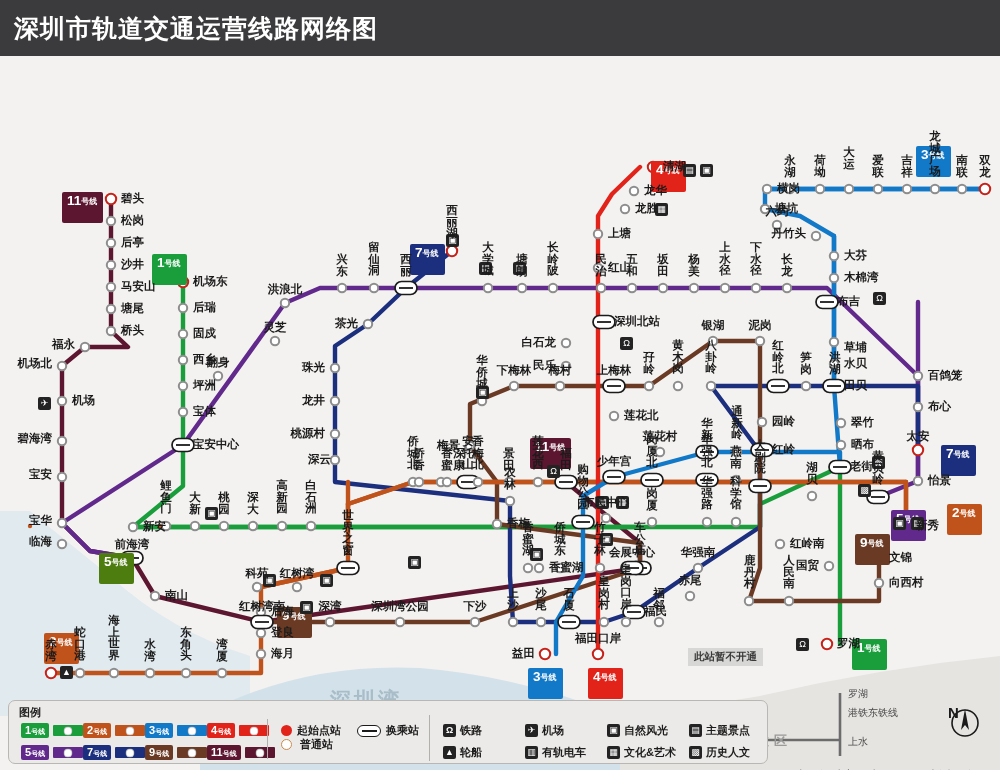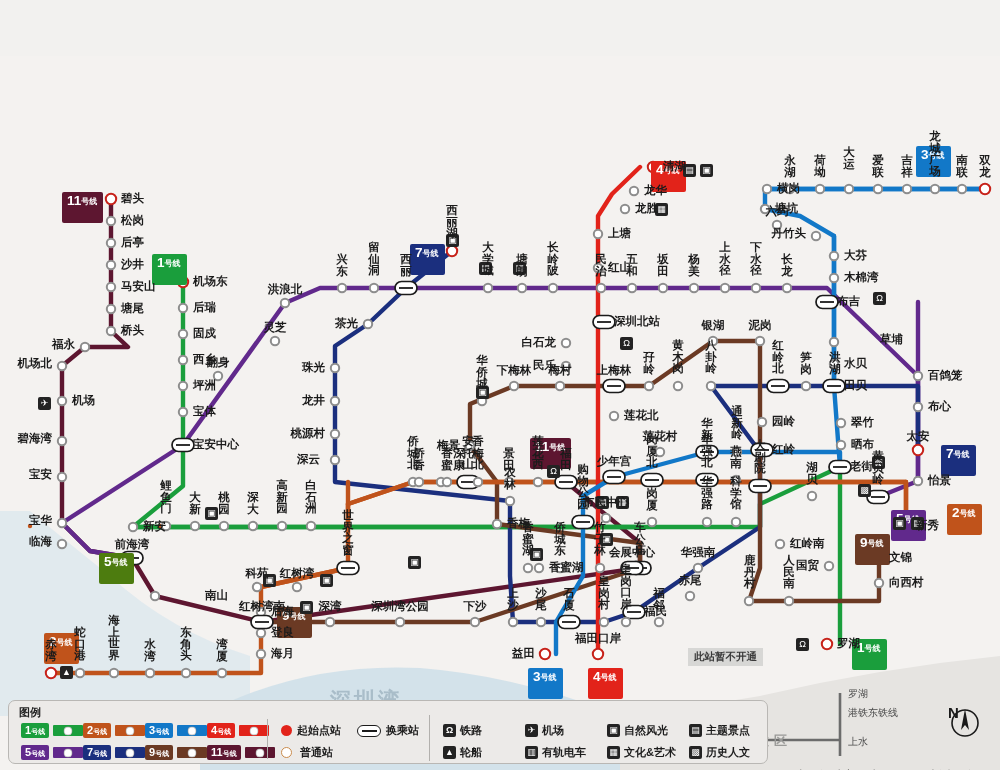--- a/index.html
+++ b/index.html
@@ -99,20 +99,23 @@
   .dotplain{ width:11px; height:11px; border-radius:50%; background:#fff; border:1.5px solid #c98b4c; }
   .xfer{ width:24px; height:12px; border-radius:7px; background:#fff; border:1.7px solid #1b1b1b; position:relative; }
   .xfer:after{ content:""; position:absolute; left:4px; top:4.3px; width:15px; height:2px; background:#1b1b1b; }
   .poirow{ position:absolute; display:flex; align-items:center; gap:4px; font-size:11px; font-weight:bold; color:#1d1d1d; }
 </style>
 </head>
 <body>
 
 <div id="map-root">
 
+  <div class="titlebar">
+    <div class="title">深圳市轨道交通运营线路网络图</div>
+  </div>
 
   <div class="canvas">
 
     <svg width="1000" height="714">
       <defs>
         <style>
           .ln{ fill:none; stroke-linecap:round; stroke-linejoin:round; stroke-width:4.4; }
           .l1{ stroke:#1a9e3c; } .l2{ stroke:#c0531b; } .l3{ stroke:#1278c8; }
           .l4{ stroke:#e2231a; } .l5{ stroke:#61298c; } .l7{ stroke:#1b2f7e; }
           .l9{ stroke:#6b3a24; } .l11{ stroke:#5d1630; }
@@ -498,21 +501,21 @@
         <div class="lbl c v" style="left: 374px; top: 186px;">留仙洞</div>
         <div class="lbl c v" style="left: 406px; top: 198px;">西丽</div>
         <div class="lbl c v" style="left: 452px; top: 149px;">西丽湖</div>
         <div class="lbl c v" style="left: 488px; top: 186px;">大学城</div>
         <div class="lbl c v" style="left: 522px; top: 198px;">塘朗</div>
         <div class="lbl c v" style="left: 553px; top: 186px; text-align: center;">长岭陂</div>
         <div class="lbl r" style="left: 358px; top: 261px;">茶光</div>
         <div class="lbl r" style="left: 325px; top: 305px;">珠光</div>
         <div class="lbl r" style="left: 325px; top: 338px;">龙井</div>
         <div class="lbl r" style="left: 325px; top: 371px;">桃源村</div>
-        <div class="lbl r" style="left: 320px; top: 397px;">深云</div>
+        <div class="lbl r" style="left: 331px; top: 397px;">深云</div>
         <div class="lbl c v" style="left: 413px; top: 380px;">侨城北</div>
         <div class="lbl c v" style="left: 441px; top: 392px; margin-left: 18px;">深康</div>
         <div class="lbl c v" style="left: 468px; top: 380px;">安托山</div>
         <div class="lbl c" style="left: 257px; top: 511px;">科苑</div>
         <div class="lbl c" style="left: 297px; top: 511px;">红树湾</div>
         <div class="lbl" style="left: 271px; top: 549px;">后海</div>
         <div class="lbl" style="left: 271px; top: 570px;">登良</div>
         <div class="lbl" style="left: 271px; top: 591px;">海月</div>
         <div class="lbl c v" style="left: 222px; top: 583px;">湾厦</div>
         <div class="lbl c v" style="left: 186px; top: 571px;">东角头</div>
@@ -521,21 +524,21 @@
         <div class="lbl c v" style="left: 80px; top: 571px;">蛇口港</div>
         <div class="lbl c v" style="left: 51px; top: 583px;">赤湾</div>
         <div class="lbl c" style="left: 262px; top: 544px;">红树湾南</div>
         <div class="lbl c" style="left: 330px; top: 544px;">深湾</div>
         <div class="lbl c" style="left: 400px; top: 544px;">深圳湾公园</div>
         <div class="lbl c" style="left: 475px; top: 544px;">下沙</div>
         <div class="lbl c v" style="left: 513px; top: 532px;">上沙</div>
         <div class="lbl c v" style="left: 541px; top: 532px;">沙尾</div>
         <div class="lbl c v" style="left: 569px; top: 532px;">石厦</div>
         <div class="lbl c v" style="left: 604px; top: 520px;">皇岗村</div>
-        <div class="lbl" style="left: 165px; top: 533px; margin-left: 40px;">南山</div>
+        <div class="lbl" style="left: 165px; top: 533px;">南山</div>
         <div class="lbl c v" style="left: 348px; top: 454px;">世界之窗</div>
         <div class="lbl c v" style="left: 482px; top: 299px;">华侨城</div>
         <div class="lbl c v" style="left: 560px; top: 466px;">侨城东</div>
         <div class="lbl c v" style="left: 600px; top: 466px;">竹子林</div>
         <div class="lbl c v" style="left: 640px; top: 466px;">车公庙</div>
         <div class="lbl c v" style="left: 528px; top: 466px;">香蜜湖</div>
         <div class="lbl c v" style="left: 510px; top: 411px;">农林</div>
         <div class="lbl c v" style="left: 419px; top: 392px;">侨香</div>
         <div class="lbl c v" style="left: 447px; top: 392px;">香蜜</div>
         <div class="lbl c v" style="left: 478px; top: 380px;">香梅北</div>
@@ -566,21 +569,21 @@
         <div class="lbl" style="left: 644px; top: 128px;">龙华</div>
         <div class="lbl" style="left: 663px; top: 104px;">清湖</div>
         <div class="lbl c v" style="left: 601px; top: 198px;">民治</div>
         <div class="lbl c v" style="left: 632px; top: 198px;">五和</div>
         <div class="lbl c v" style="left: 663px; top: 198px;">坂田</div>
         <div class="lbl c v" style="left: 694px; top: 198px;">杨美</div>
         <div class="lbl c v" style="left: 725px; top: 186px;">上水径</div>
         <div class="lbl c v" style="left: 756px; top: 186px;">下水径</div>
         <div class="lbl c v" style="left: 787px; top: 198px;">长龙</div>
         <div class="lbl" style="left: 837px; top: 239px;">布吉</div>
-        <div class="lbl" style="left: 844px; top: 277px; margin-left: 36px;">草埔</div>
+        <div class="lbl" style="left: 844px; top: 285px;">草埔</div>
         <div class="lbl" style="left: 844px; top: 301px;">水贝</div>
         <div class="lbl" style="left: 844px; top: 323px;">田贝</div>
         <div class="lbl" style="left: 844px; top: 215px;">木棉湾</div>
         <div class="lbl" style="left: 844px; top: 193px;">大芬</div>
         <div class="lbl r" style="left: 806px; top: 171px;">丹竹头</div>
         <div class="lbl c" style="left: 777px; top: 149px;">六约</div>
         <div class="lbl" style="left: 775px; top: 146px;">塘坑</div>
         <div class="lbl" style="left: 777px; top: 126px;">横岗</div>
         <div class="lbl c v" style="left: 790px; top: 99px;">永湖</div>
         <div class="lbl c v" style="left: 820px; top: 99px;">荷坳</div>
@@ -684,21 +687,21 @@
             <i></i>
           </span>
         </div>
       </div>
     <div class="lgdiv" style="left:258px; top:18px; height:40px;"></div>
 
     <div class="lgitem" style="left:272px; top:22px;">
       <span class="dotred"></span>
       <span>起始点站</span>
     </div>
-    <div class="lgitem" style="left:272px; top:44px;gap:8px;">
+    <div class="lgitem" style="left:272px; top:36px;gap:8px;">
       <span class="dotplain"></span>
       <span>普通站</span>
     </div>
     <div class="lgitem" style="left:348px; top:22px;">
       <span class="xfer"></span>
       <span>换乘站</span>
     </div>
 
     <div class="lgdiv" style="left:420px; top:14px; height:46px;"></div>
     <div id="legend-pois">

